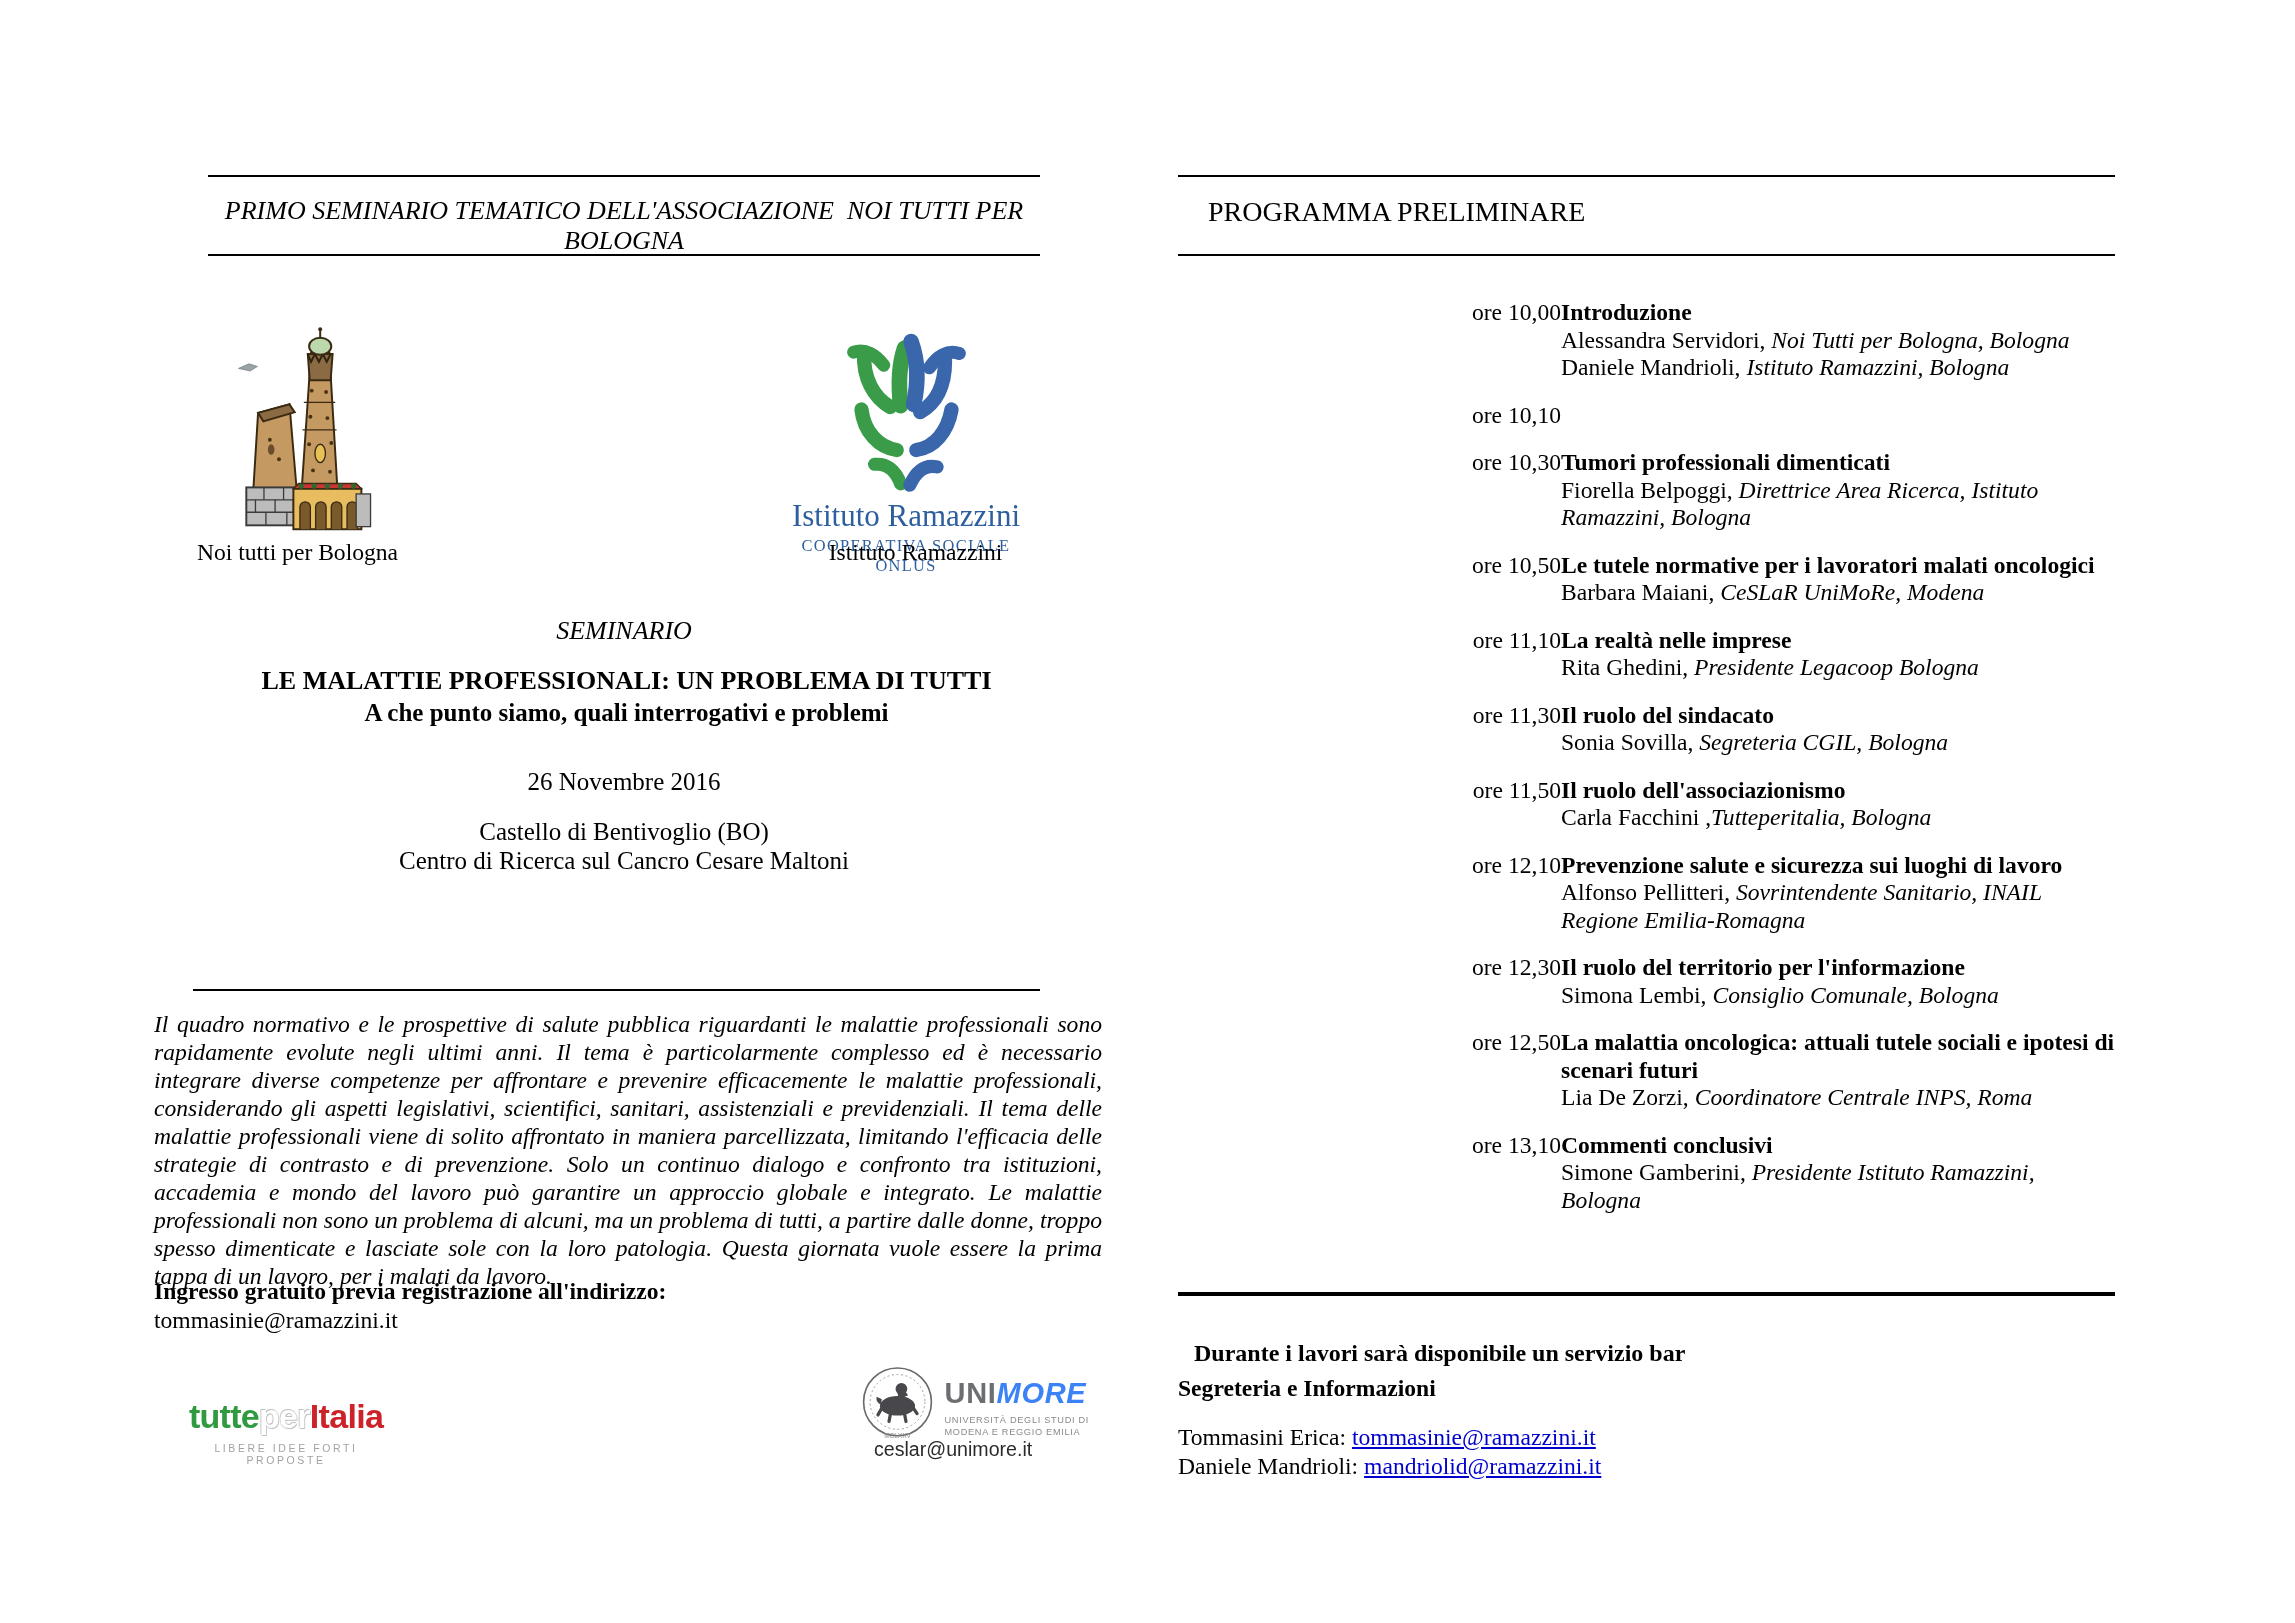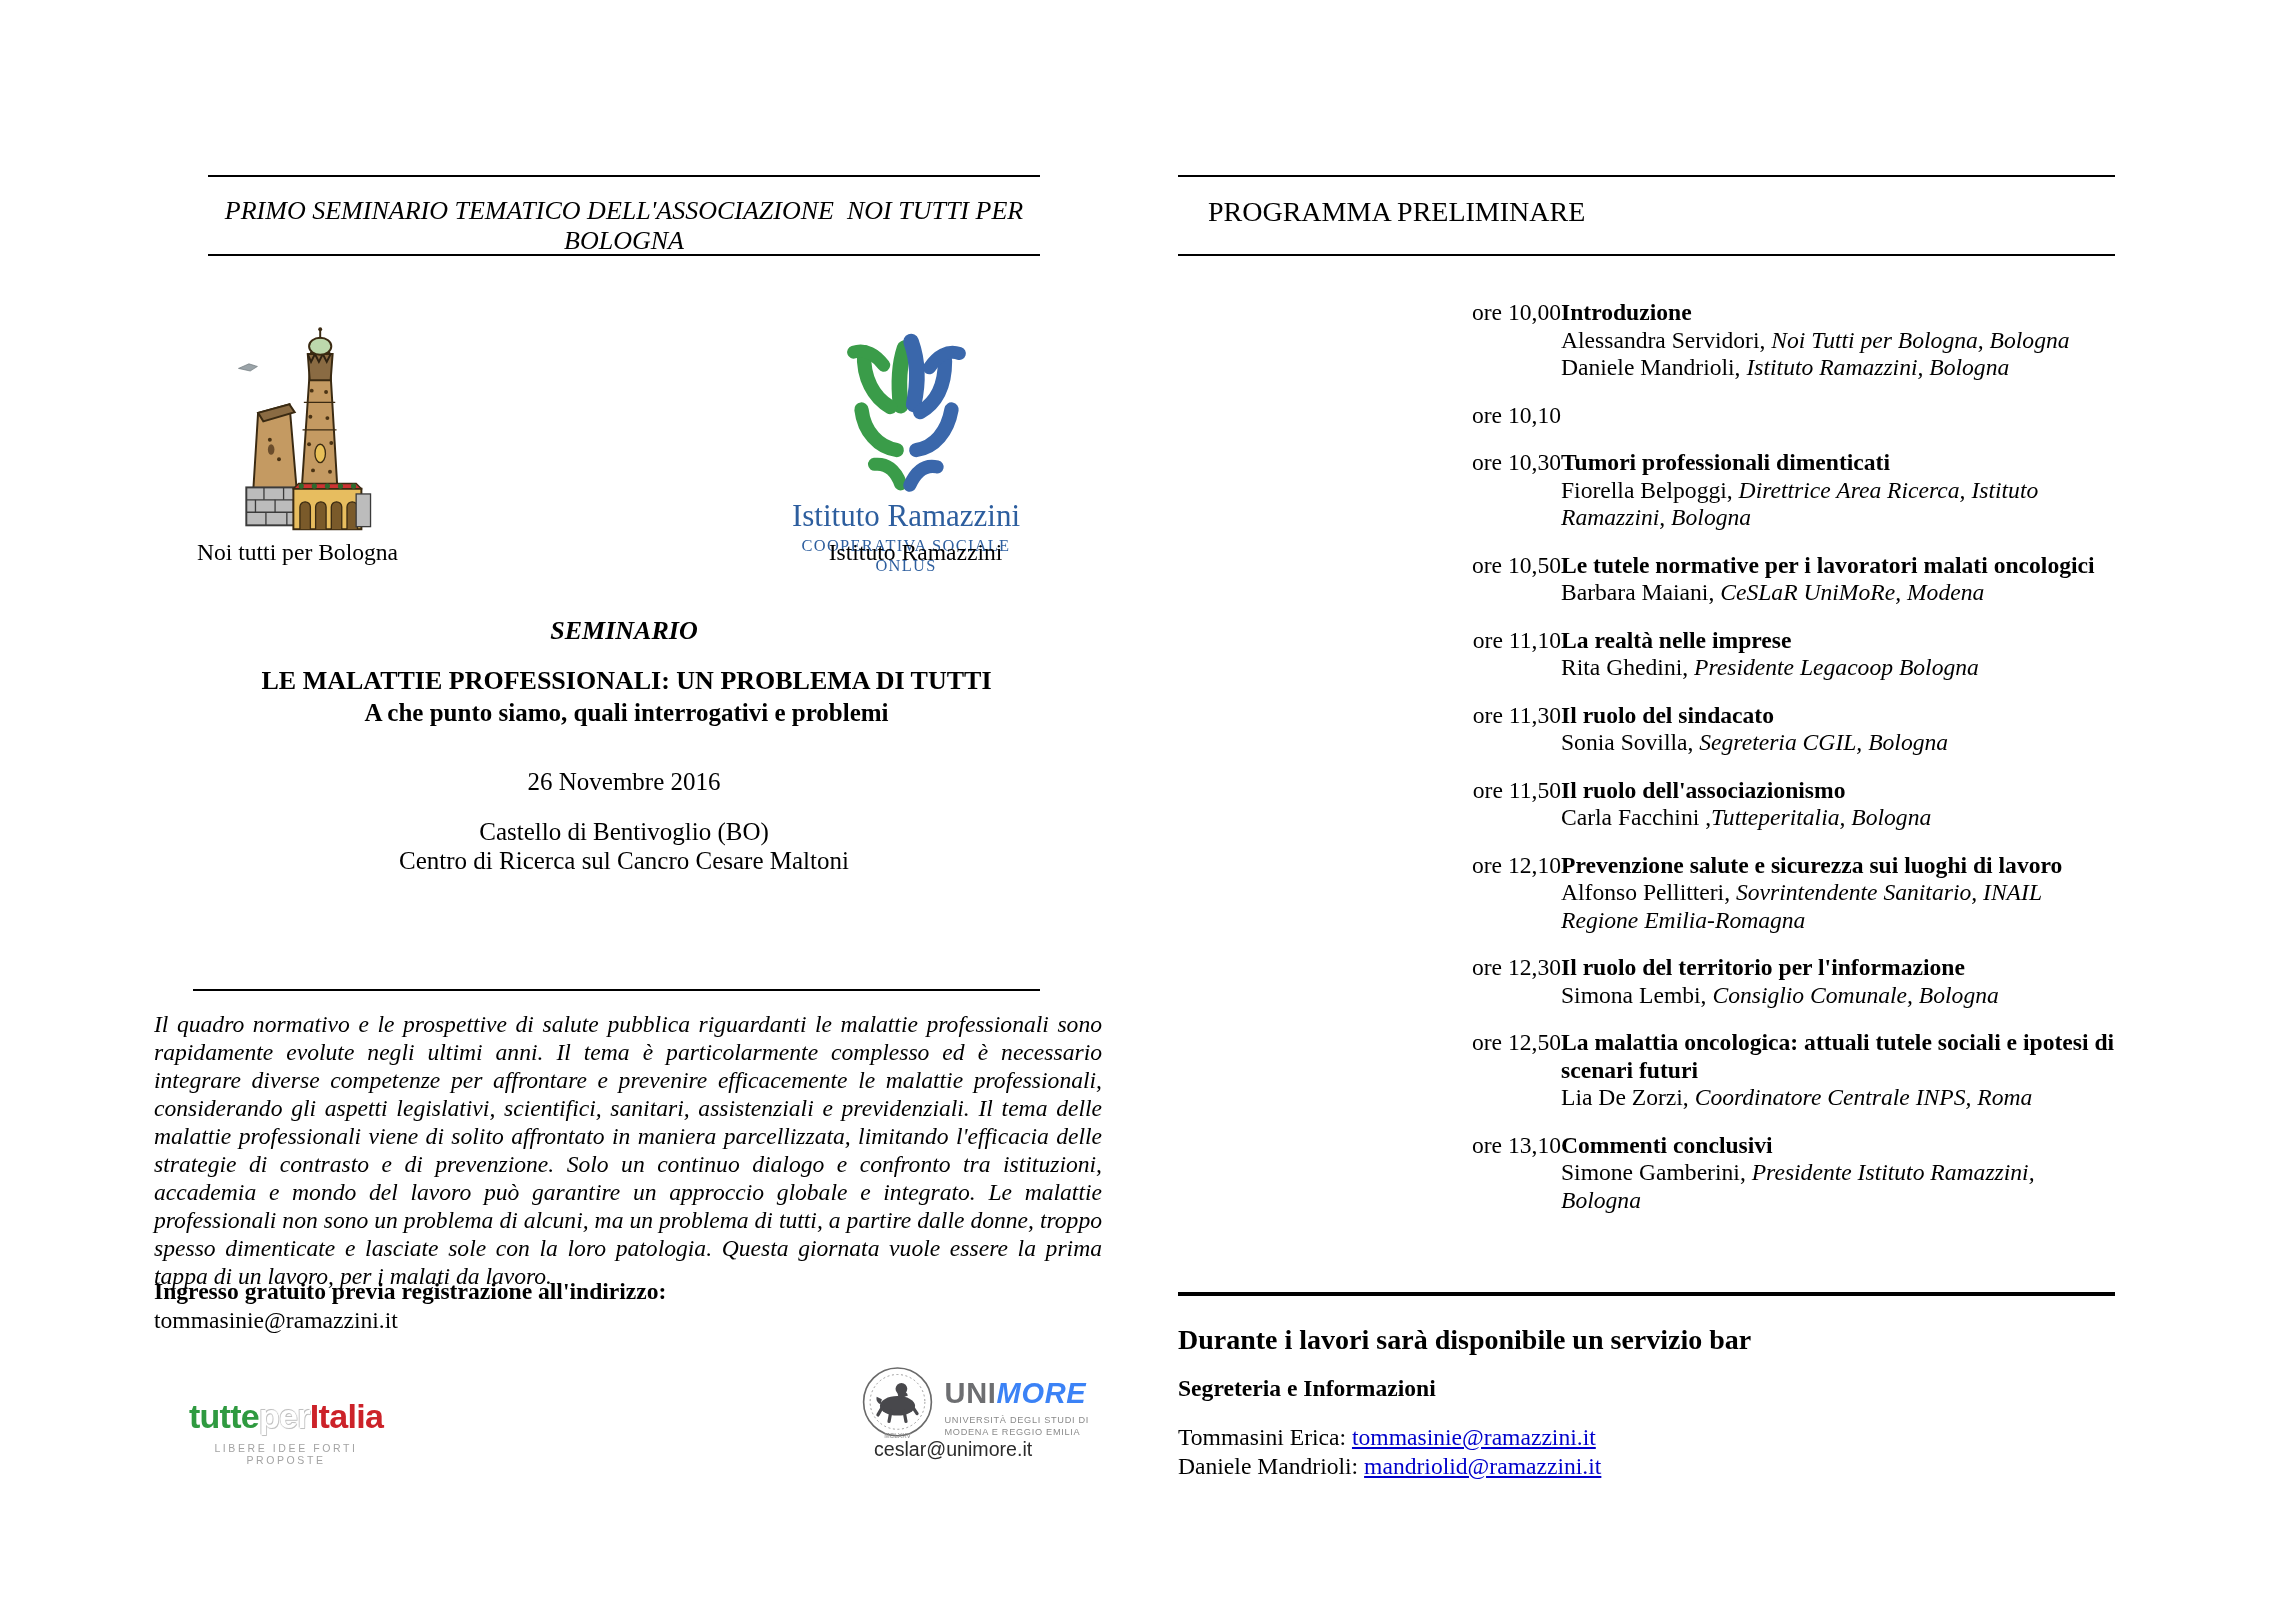--- a/index.html
+++ b/index.html
@@ -17,21 +17,21 @@
   #towers-logo{position:absolute;left:228px;top:325px;}
   #ramazzini-logo{position:absolute;left:772px;top:327px;width:268px;text-align:center;}
   .rz-name{font-size:31px;color:#2d5e9e;line-height:33px;margin-top:1.3px;}
   .rz-sub{font-size:16.4px;color:#2d5e9e;letter-spacing:1.3px;margin-top:3.9px;}
 
   .caption{position:absolute;top:539px;font-size:23.6px;text-align:center;}
   #cap-towers{left:193px;width:209px;}
   #cap-rz{left:811px;width:209px;}
 
   #kicker{position:absolute;left:208px;top:616px;width:832px;text-align:center;
-          font-weight:bold;font-style:italic;font-size:26px;}
+          font-weight:normal;font-style:italic;font-size:26px;}
   #sem-title{position:absolute;left:152px;top:666px;width:949px;text-align:center;
              font-weight:bold;font-size:26px;}
   #sem-subtitle{position:absolute;left:152px;top:699px;width:949px;text-align:center;
                 font-weight:bold;font-size:25px;}
   #sem-date{position:absolute;left:208px;top:768px;width:832px;text-align:center;font-size:25px;}
   #sem-venue{position:absolute;left:208px;top:817px;width:832px;text-align:center;
              font-size:25px;line-height:29px;}
   #l-rule-mid{left:193px;top:989px;width:847px;}
   #abstract{position:absolute;left:154px;top:1010px;width:948px;font-size:23.6px;line-height:28px;
             font-style:italic;text-align:justify;margin:0;}
@@ -61,21 +61,21 @@
   #r-rule-top2{left:1178px;top:254px;width:937px;}
 
   #program{position:absolute;left:1178px;top:299px;width:937px;font-size:23.6px;line-height:27.5px;}
   .prow{display:flex;margin-bottom:20px;}
   .ptime{flex:0 0 383px;text-align:right;}
   .pbody{width:554px;}
   .ptitle{font-weight:bold;}
   .affil{font-style:italic;}
 
   #r-rule-thick{left:1178px;top:1292px;width:937px;}
-  #bar-note{position:absolute;left:1178px;top:1324px;width:937px;font-weight:bold;font-size:28px;margin:0;}
+  #bar-note{position:absolute;left:1178px;top:1324px;width:937px;font-weight:bold;font-size:24px;margin:16px;}
   #secretariat{position:absolute;left:1178px;top:1375px;width:937px;font-weight:bold;font-size:23.6px;margin:0;}
   #contacts{position:absolute;left:1178px;top:1423px;width:937px;font-size:23.6px;line-height:29px;}
   #contacts a{color:#0000cc;text-decoration:underline;}
 </style>
 </head>
 <body>
 
 <div class="page">
 
   <div class="rule" id="l-rule-top"></div>

